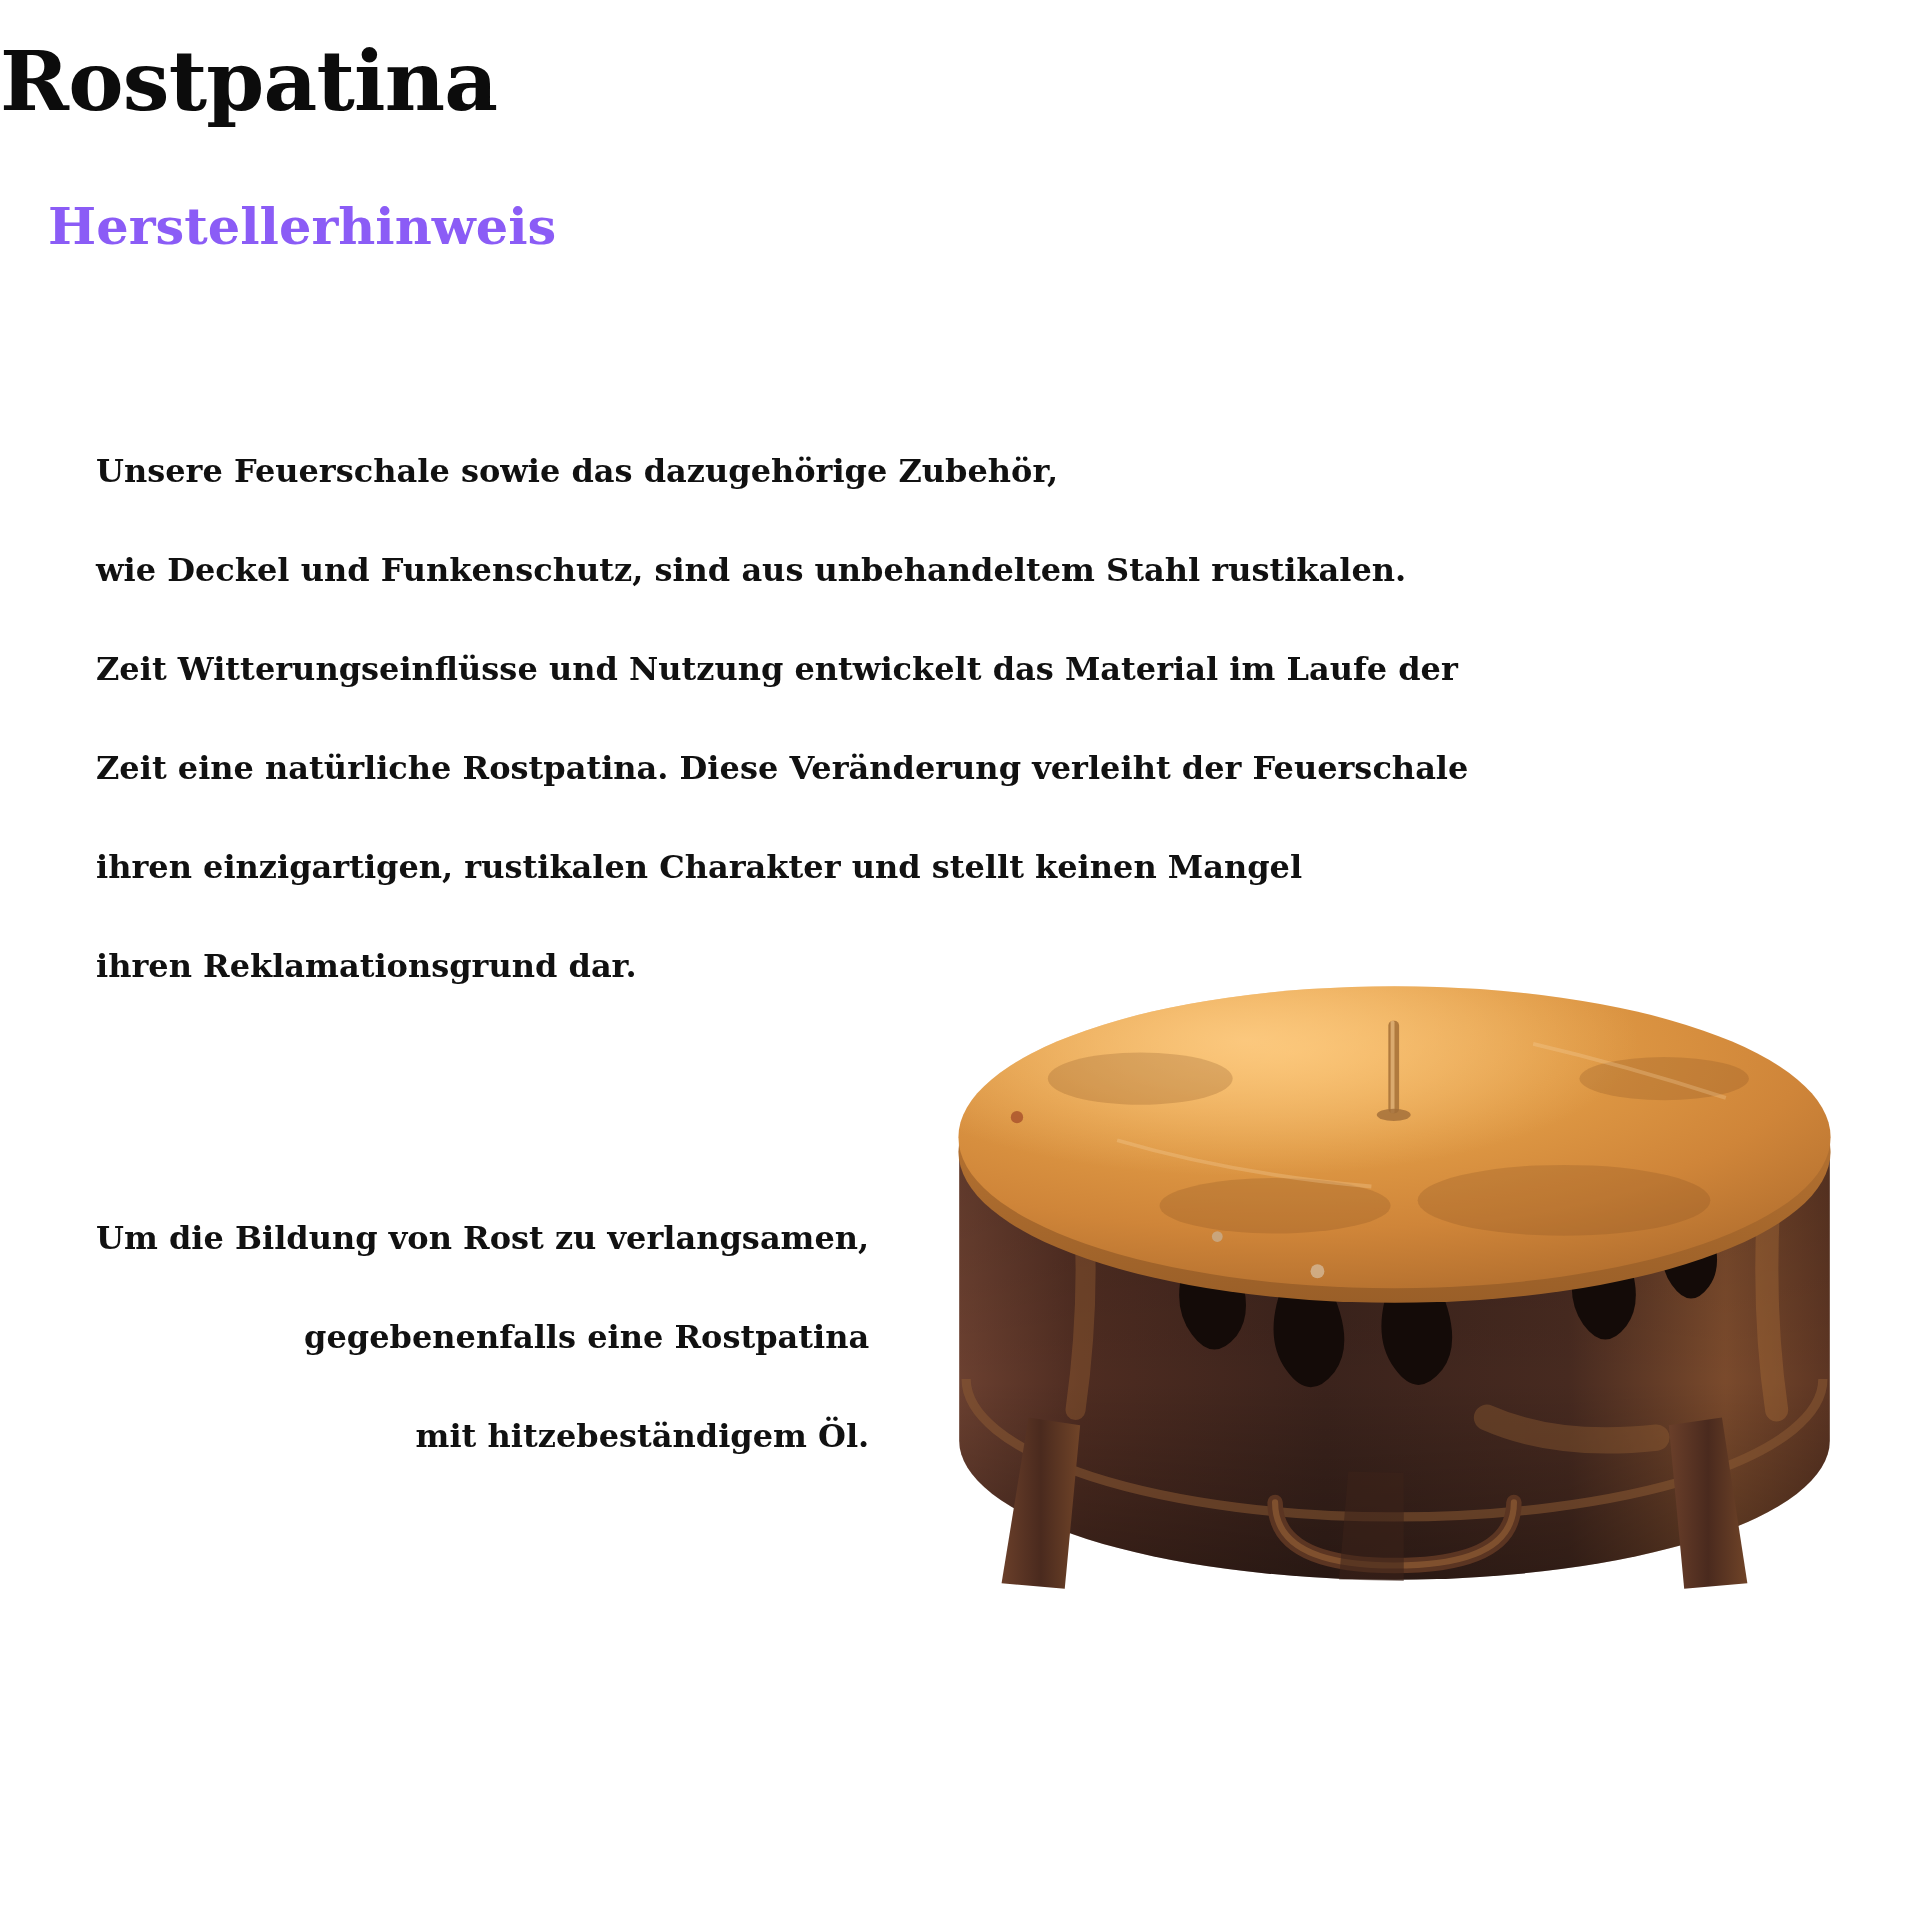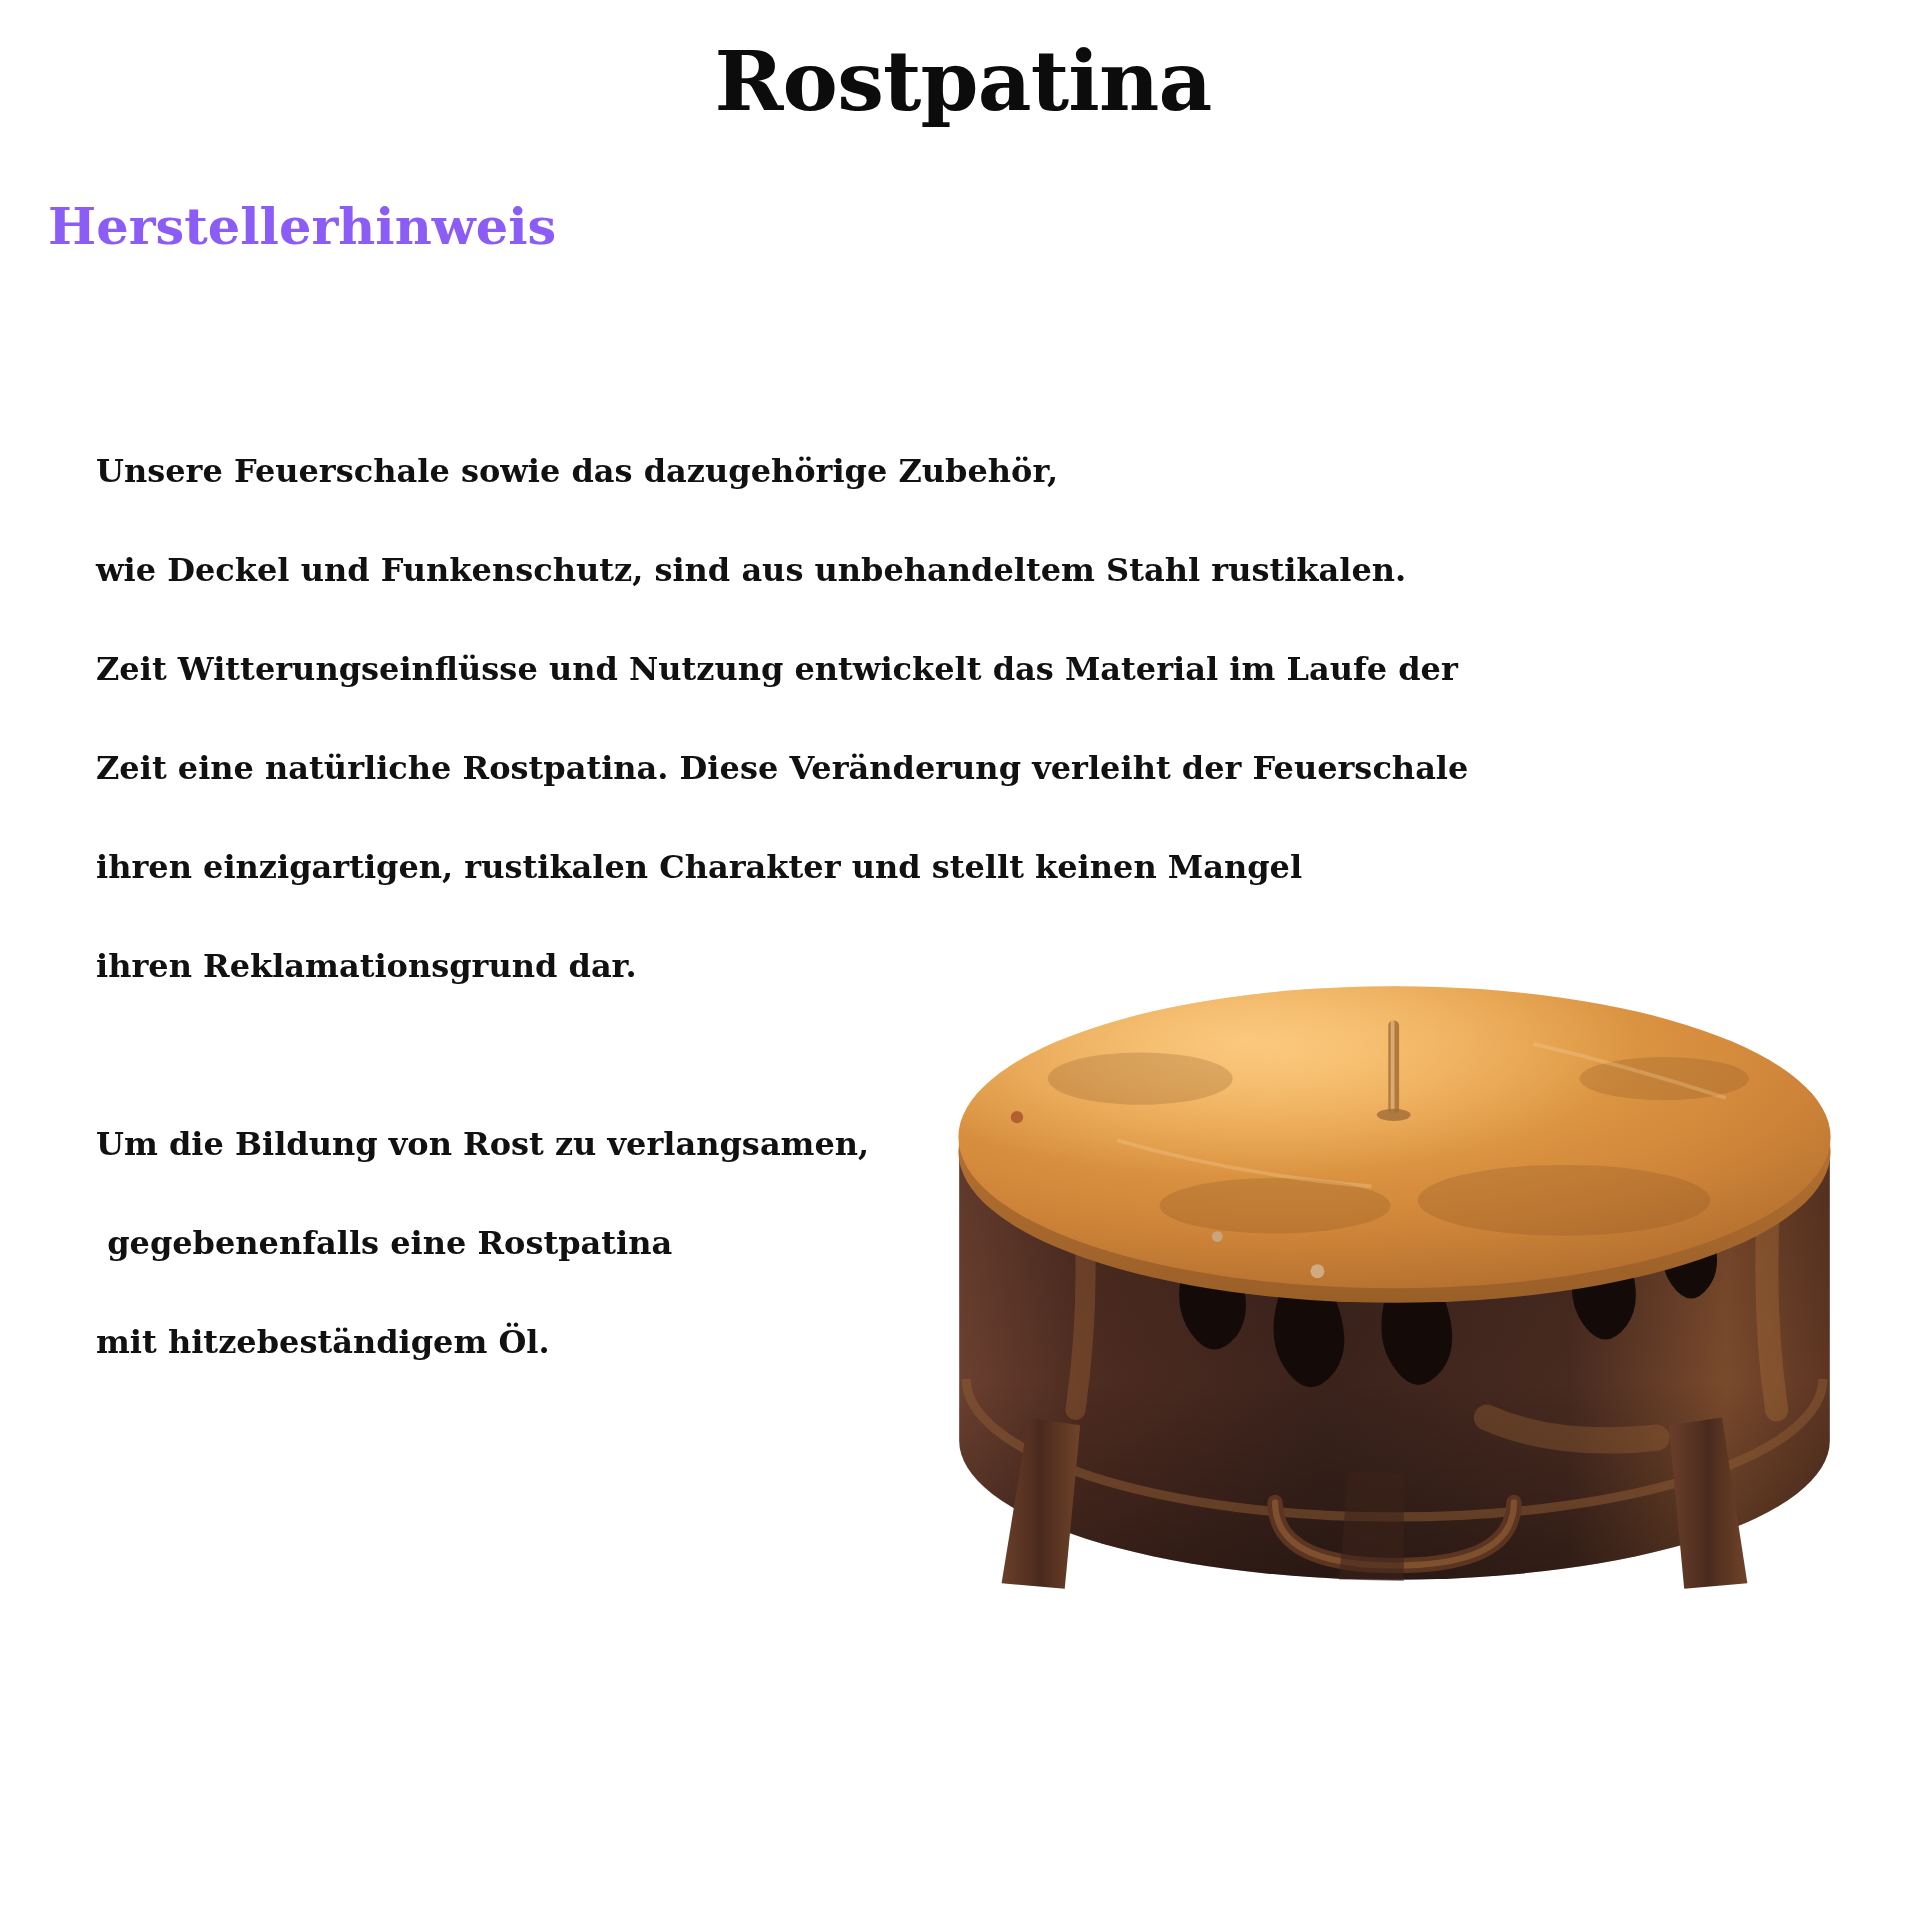--- a/index.html
+++ b/index.html
@@ -20,21 +20,21 @@
     position: absolute;
     inset: 0;
   }
 
   
   .doc-title {
     position: absolute;
     top: 32px;
     left: 0;
     width: 1926px;
-    text-align: center;
+    text-align: left;
     font-family: "DejaVu Serif", "Liberation Serif", serif;
     font-weight: 700;
     font-size: 83px;
     letter-spacing: -0.8px;
     color: #0c0c0c;
   }
 
   
   .doc-subheading {
     position: absolute;
@@ -45,21 +45,21 @@
     font-size: 51px;
     color: #8b5cf6;
   }
 
   
   .body-block {
     position: absolute;
     left: 48px;
   }
   .body-block.block-1 { top: 422px; }
-  .body-block.block-2 { top: 1095px; }
+  .body-block.block-2 { top: 1189px; text-align: right; }
 
   .body-line {
     font-family: "DejaVu Serif", "Liberation Serif", serif;
     font-weight: 700;
     font-size: 32px;
     line-height: 99px;
     color: #111111;
     white-space: pre;
     margin-left: 48px;
   }

